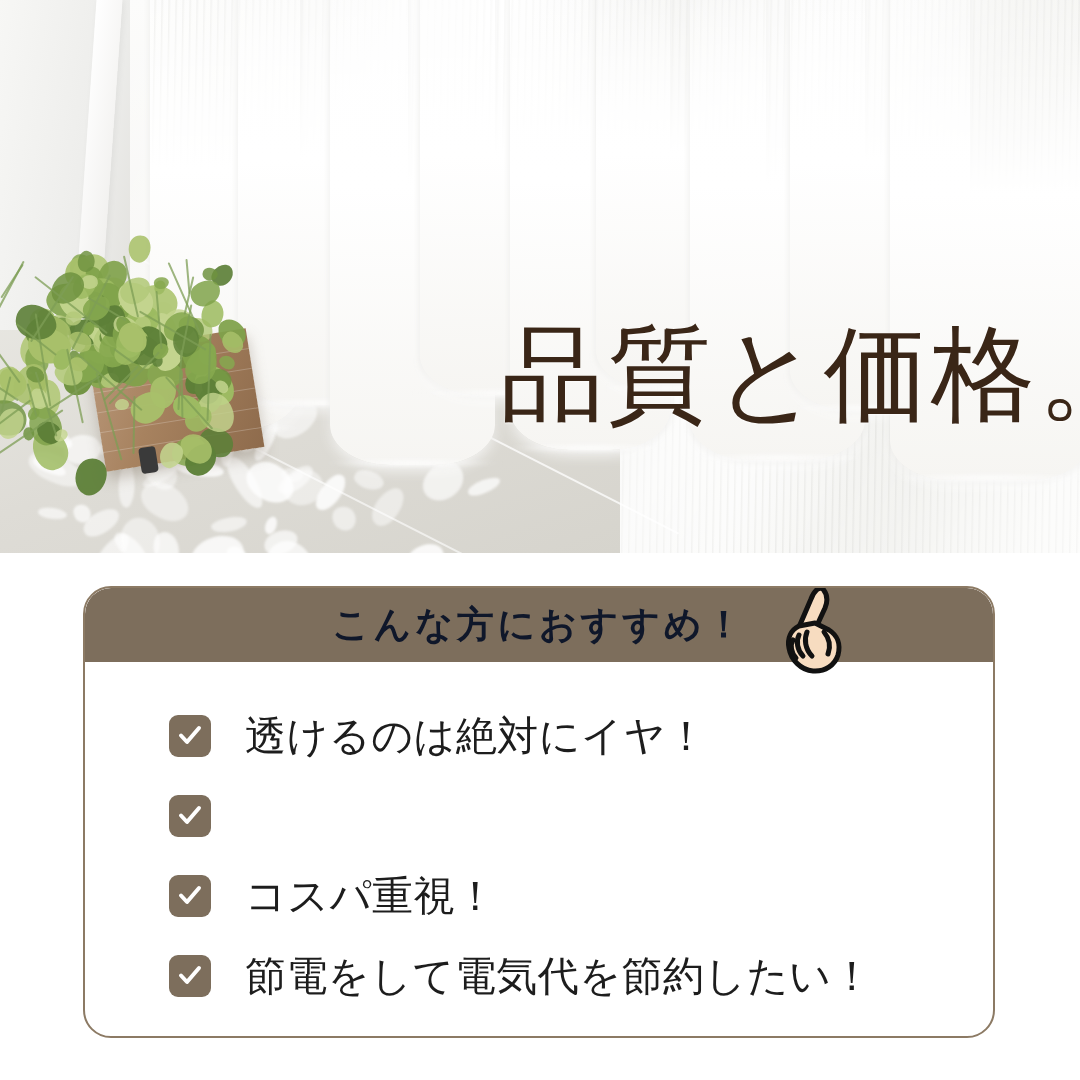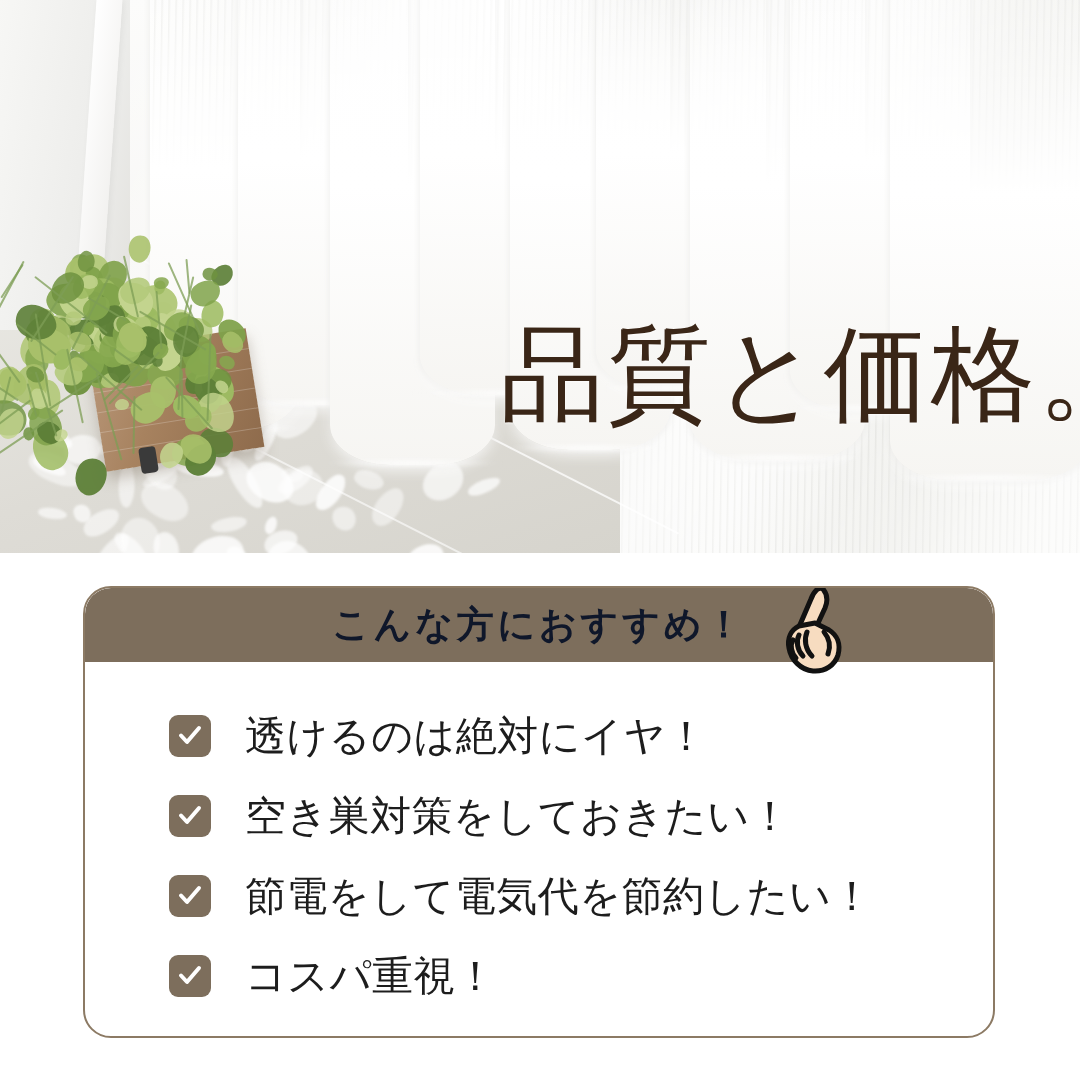--- a/index.html
+++ b/index.html
@@ -545,34 +545,33 @@
             </svg>
           </div>
           <span class="check-label">透けるのは絶対にイヤ！</span>
         </div>
         <div class="check-item">
           <div class="checkbox" style="background: rgb(125, 110, 92);">
             <svg width="26" height="26" viewBox="0 0 26 26">
               <path d="M4 12.5 L10 19 L22 5" fill="none" stroke="#ffffff" stroke-width="4" stroke-linecap="round" stroke-linejoin="round"></path>
             </svg>
           </div>
-          <span class="check-label">空き巣対策をしておきたい！</span>
+        </div>
+        <div class="check-item">
+          <div class="checkbox" style="background: rgb(125, 110, 92);">
+            <svg width="26" height="26" viewBox="0 0 26 26">
+              <path d="M4 12.5 L10 19 L22 5" fill="none" stroke="#ffffff" stroke-width="4" stroke-linecap="round" stroke-linejoin="round"></path>
+            </svg>
+          </div>
+          <span class="check-label">コスパ重視！</span>
         </div>
         <div class="check-item">
           <div class="checkbox" style="background: rgb(125, 110, 92);">
             <svg width="26" height="26" viewBox="0 0 26 26">
               <path d="M4 12.5 L10 19 L22 5" fill="none" stroke="#ffffff" stroke-width="4" stroke-linecap="round" stroke-linejoin="round"></path>
             </svg>
           </div>
           <span class="check-label">節電をして電気代を節約したい！</span>
         </div>
-        <div class="check-item">
-          <div class="checkbox" style="background: rgb(125, 110, 92);">
-            <svg width="26" height="26" viewBox="0 0 26 26">
-              <path d="M4 12.5 L10 19 L22 5" fill="none" stroke="#ffffff" stroke-width="4" stroke-linecap="round" stroke-linejoin="round"></path>
-            </svg>
-          </div>
-          <span class="check-label">コスパ重視！</span>
-        </div>
       </div>
   </div>
 
 </div>
 
 </body></html>

